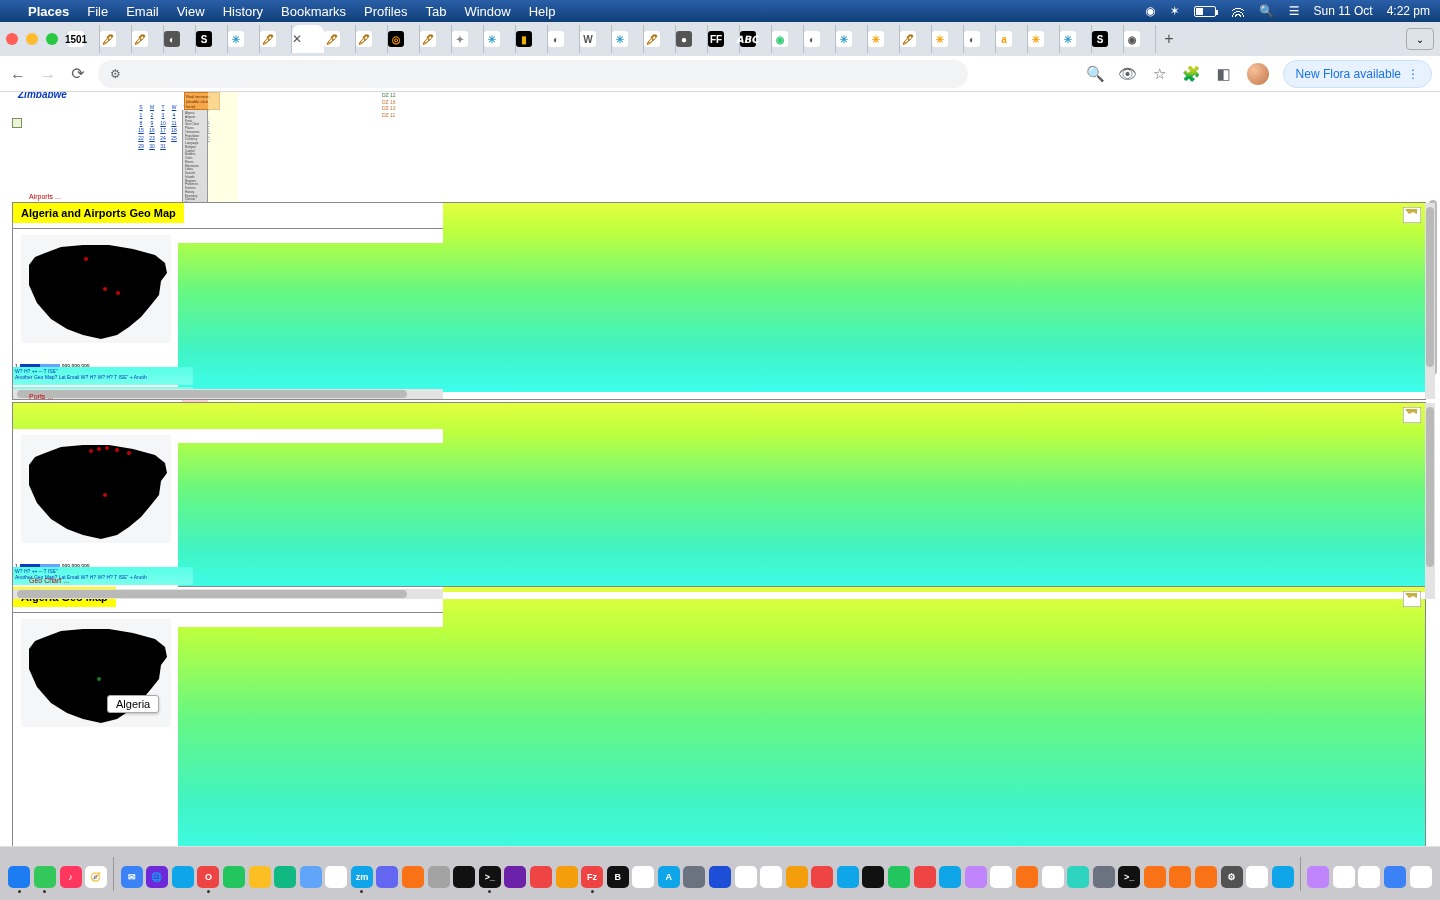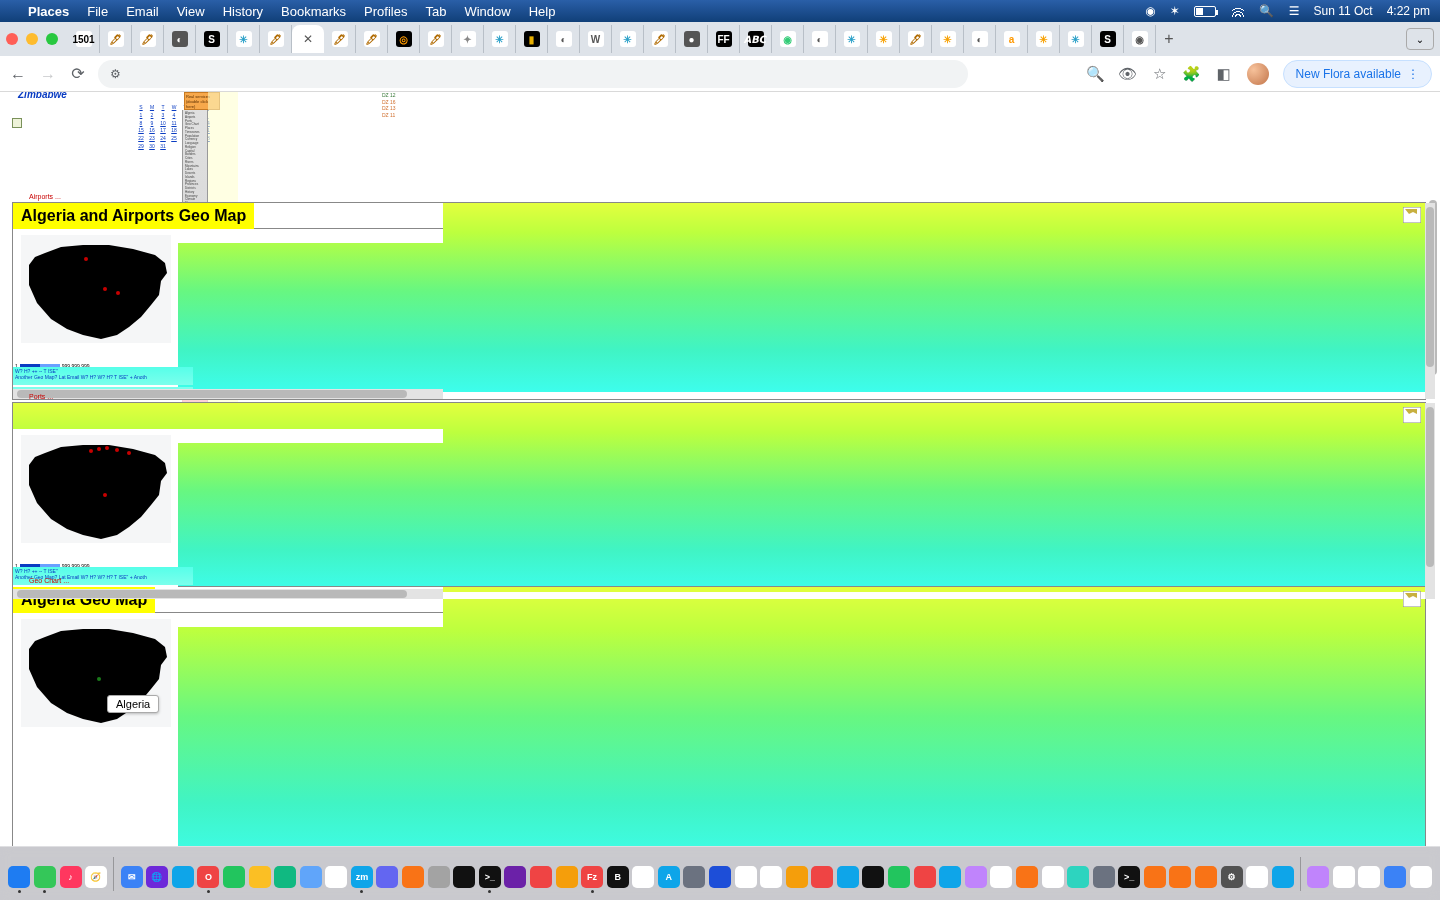--- a/index.html
+++ b/index.html
@@ -47,21 +47,21 @@
   }
   #tabbar{
     height:var(--tabbar-h);background:var(--chrome-grey);
     display:flex;align-items:center;padding:0 6px;gap:0;
   }
   .traffic{display:flex;gap:8px;margin-right:10px;}
   .traffic i{width:12px;height:12px;border-radius:50%;}
   .tr-r{background:#ff5f57;} .tr-y{background:#febc2e;} .tr-g{background:#28c840;}
   .tab{
     width:32px;height:28px;border-right:1px solid #b8bfc7;
-    display:flex;align-items:center;justify-content:center;font-size:10px;
+    display:flex;align-items:center;font-size:10px;
     background:var(--chrome-grey);position:relative;
   }
   .tab.active{background:#fff;border-radius:8px 8px 0 0;border-right:none;}
   .tab .fav{
     width:16px;height:16px;border-radius:3px;display:flex;align-items:center;justify-content:center;
     font-size:10px;font-weight:700;
   }
   .tab .close{font-size:12px;color:#555;}
   .newtab{width:26px;text-align:center;font-size:16px;color:#555;}
   .tabbar-right{margin-left:auto;width:28px;height:22px;border:1px solid #aaa;border-radius:4px;
@@ -143,21 +143,21 @@
     position:absolute;left:16px;top:-10px;font-size:7px;color:#c80000;z-index:5;
   }
   .section .bg{
     position:absolute;inset:0;background:var(--map-bg);
   }
   .section .titlebar{
     position:absolute;left:0;top:0;width:430px;height:26px;background:#fff;
     border-bottom:1px solid #888;z-index:2;
   }
   .section .titlebar h3{
-    margin:0;padding:4px 8px;font-size:16px;font-weight:700;
+    margin:0;padding:4px 8px;font-size:11px;font-weight:700;
     background:var(--yellow);display:inline-block;
   }
   .section .mapwrap{
     position:absolute;left:0;top:26px;width:165px;bottom:7px;
     background:#fff;z-index:2;
   }
   .section .gap{
     position:absolute;left:165px;top:26px;width:265px;height:14px;background:#fff;z-index:2;
   }
   .section .algeria{

